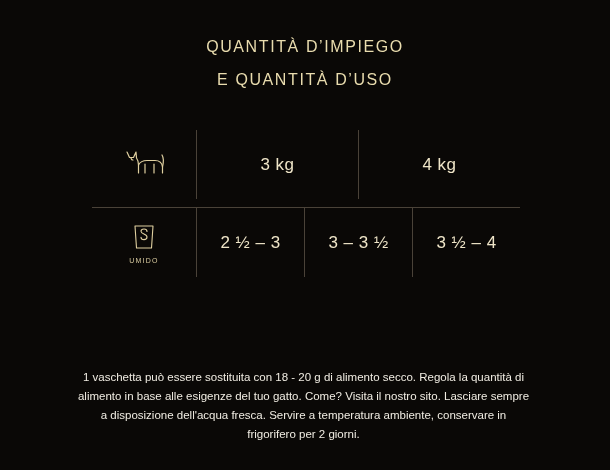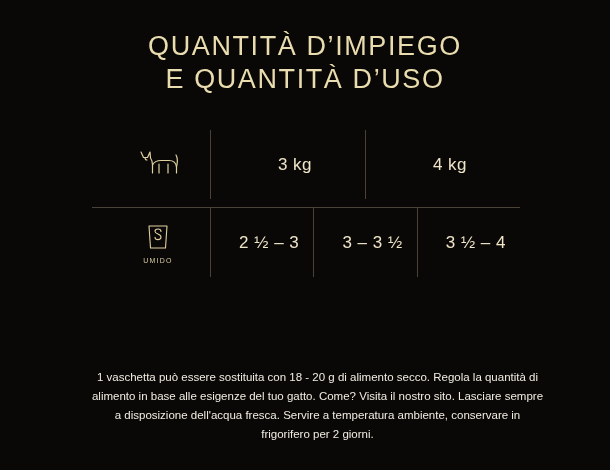--- a/index.html
+++ b/index.html
@@ -19,21 +19,21 @@
   
   .title-block {
     position: absolute;
     top: 30px;
     left: 0;
     width: 610px;
     text-align: center;
     color: #e8d9a8;
   }
   .title-line {
-    font-size: 27px;
+    font-size: 16px;
     letter-spacing: 1.6px;
     line-height: 33px;
     font-weight: normal;
     color: #e9dcae;
   }
 
   
   .table {
     position: absolute;
     left: 92px;
@@ -51,21 +51,20 @@
   }
   .cell {
     flex: 1 1 0;
     display: flex;
     align-items: center;
     justify-content: center;
     color: #efe5c8;
     font-size: 17px;
     letter-spacing: 0.5px;
     position: relative;
-    padding-left: 14px;
   }
   .cell + .cell {
     border-left: 1px solid #4a4238;
   }
   .cell.icon-cell {
     flex: 0 0 104px;
     flex-direction: column;
   }
   .cell.icon-cell + .cell { border-left: 1px solid #4a4238; }
 
@@ -78,21 +77,21 @@
   .icon-label {
     margin-top: 5px;
     font-size: 7px;
     letter-spacing: 1.2px;
     color: #d9cba0;
   }
 
   
   .footer {
     position: absolute;
-    left: 90px;
+    left: 76px;
     top: 368px;
     width: 455px;
     text-align: center;
     color: #f0ece2;
     font-size: 11.5px;
     line-height: 19px;
   }
 </style>
 </head>
 <body>

